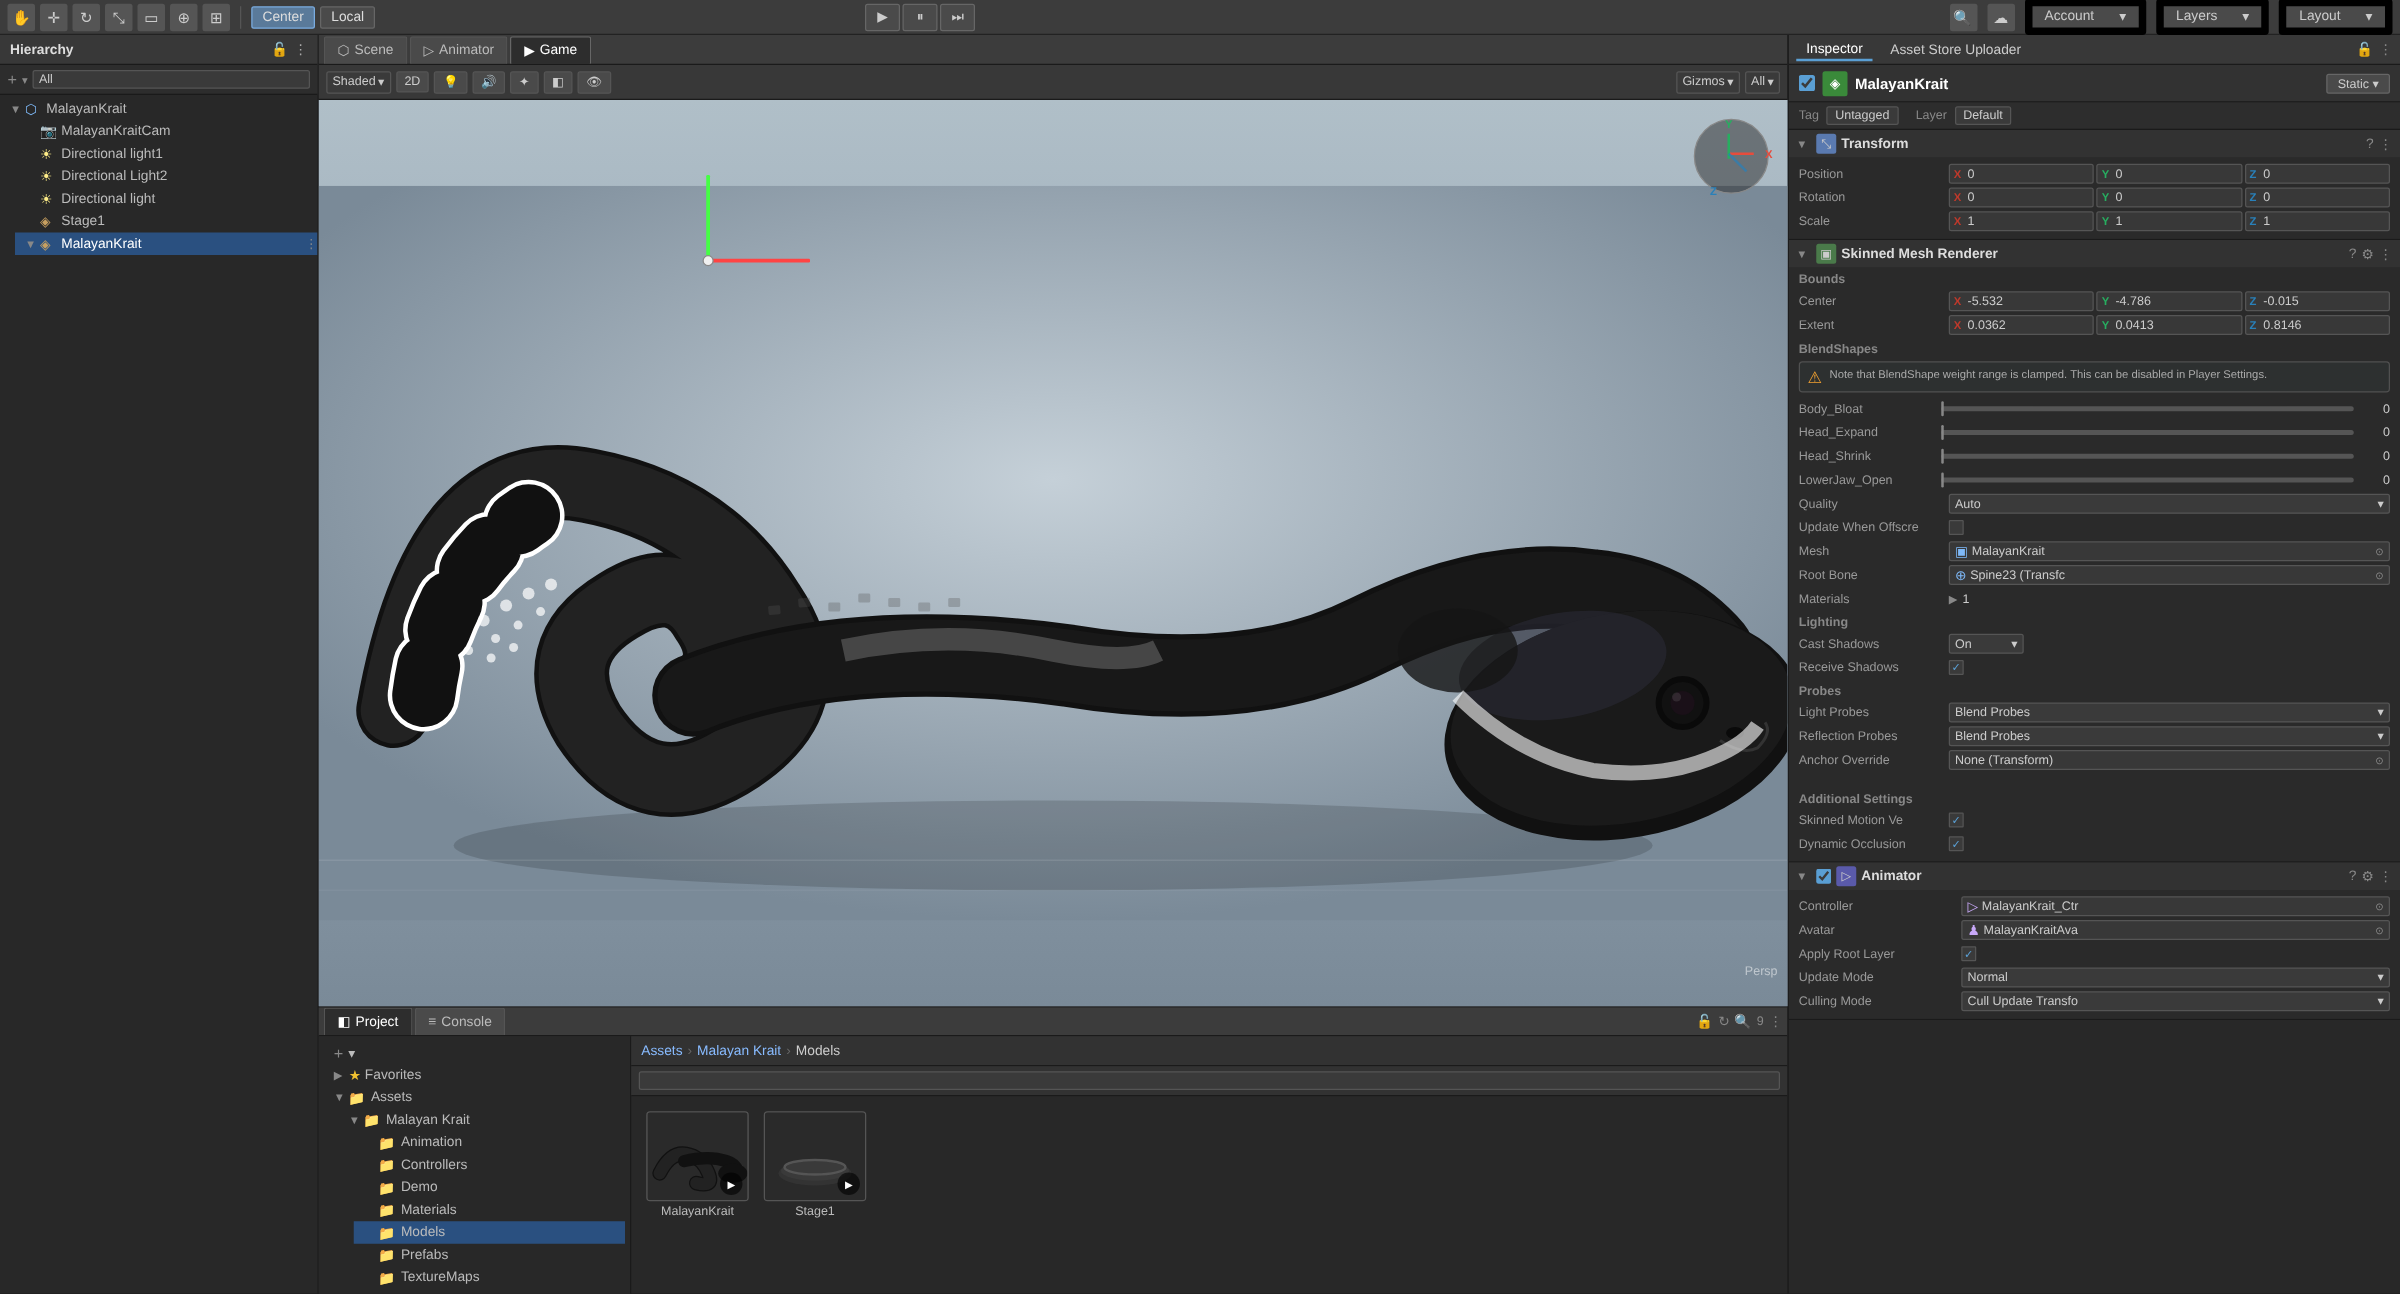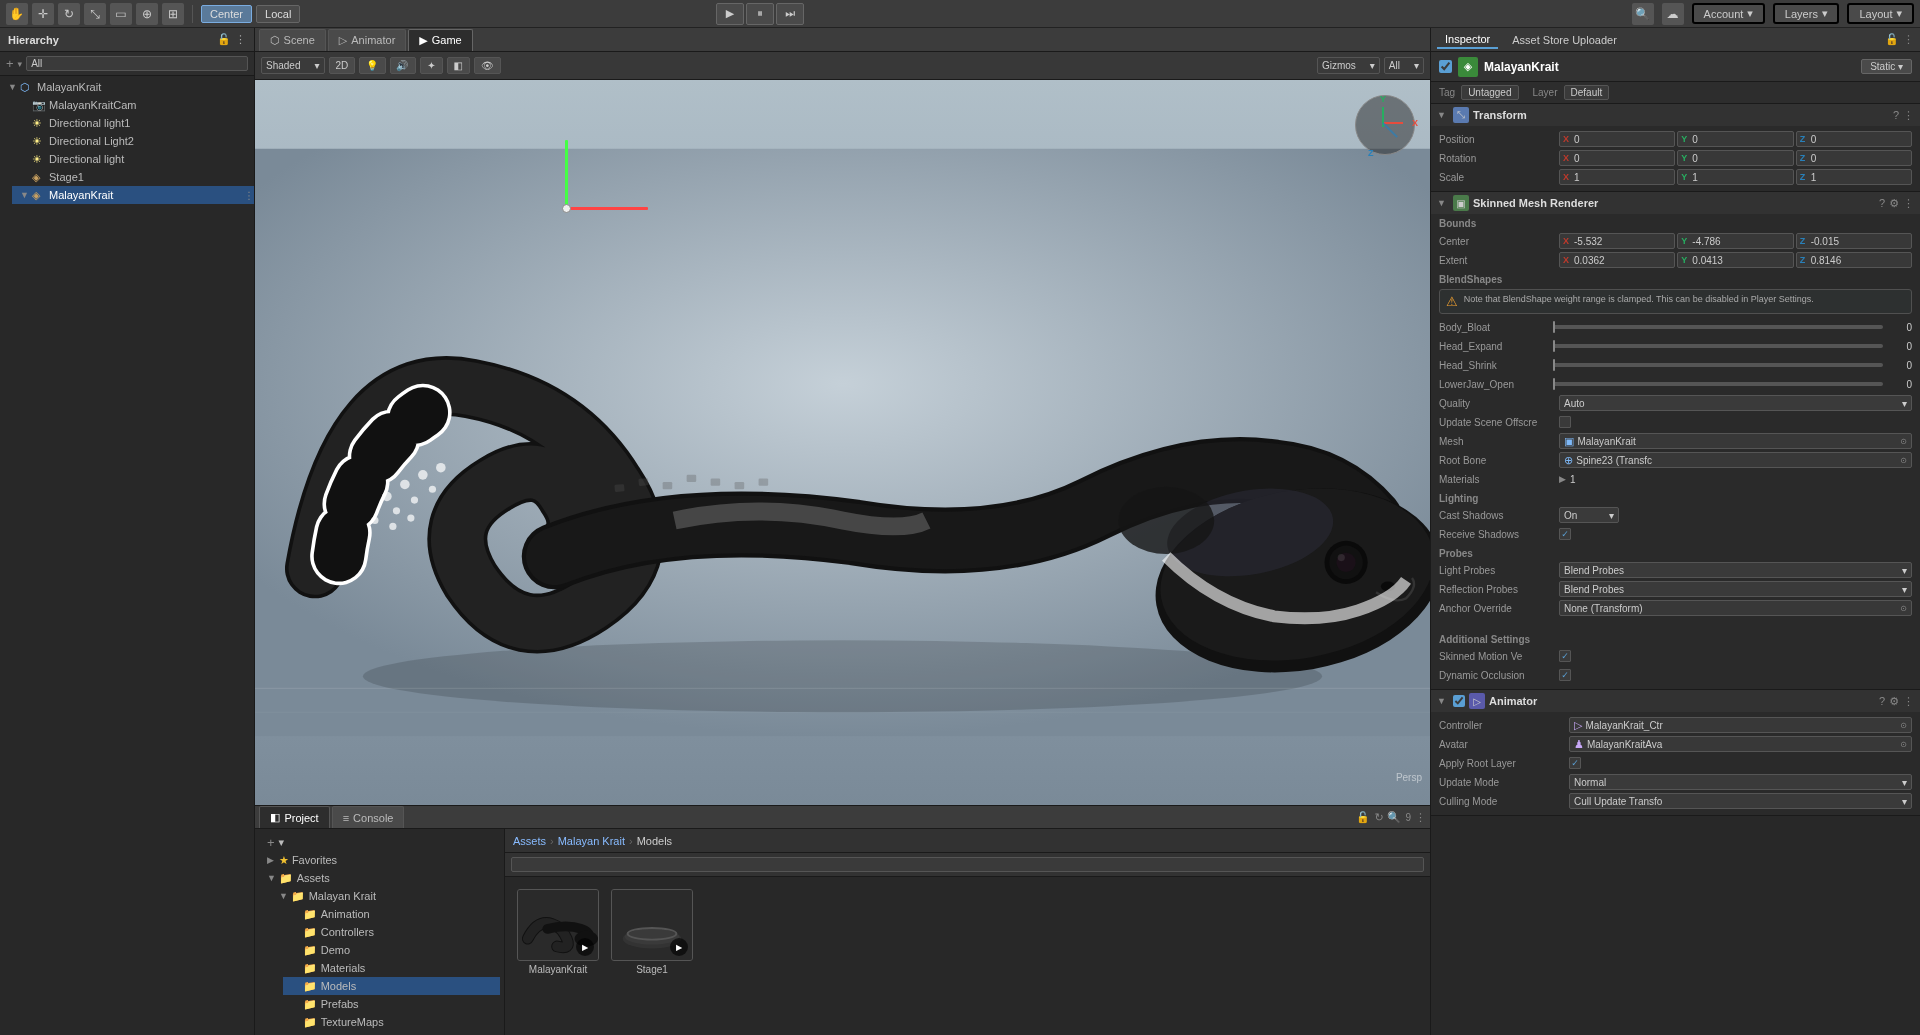--- a/index.html
+++ b/index.html
@@ -27,22 +27,22 @@
       background: #4a4a4a; border: 1px solid #666; border-radius: 2px;
       padding: 2px 8px; color: #ddd; cursor: pointer; font-size: 11px;
     }
     .transform-btn.active { background: #5a7a9a; border-color: #7aace0; }
     .play-controls { display: flex; gap: 2px; margin: 0 auto; }
     .play-btn {
       width: 28px; height: 22px; background: #4a4a4a; border: 1px solid #666;
       border-radius: 2px; color: #ccc; cursor: pointer; display: flex; align-items: center; justify-content: center;
     }
     .top-right-btn {
-      background: #4a4a4a; border: 2px solid #000000; border-radius: 3px;
-      padding: 2px 10px; color: #ccc; cursor: pointer; font-size: 11px; display: flex; align-items: flex-end; gap: 4px;
+      background: #4a4a4a; border: 6px solid #000000; border-radius: 3px;
+      padding: 2px 10px; color: #ccc; cursor: pointer; font-size: 11px; display: flex; align-items: flex-start; gap: 20px;
     }
 
     
     .main-layout { display: flex; height: calc(1035px - 28px); }
 
     
     .hierarchy-panel {
       width: 255px; background: #282828; border-right: 1px solid #1a1a1a;
       display: flex; flex-direction: column;
     }
@@ -88,21 +88,21 @@
       height: 28px; background: #383838; display: flex; align-items: center;
       padding: 0 6px; gap: 4px; border-bottom: 1px solid #1a1a1a;
     }
     .scene-toolbar-btn {
       background: #4a4a4a; border: 1px solid #555; border-radius: 2px;
       padding: 2px 6px; color: #ccc; cursor: pointer; font-size: 10px;
       display: flex; align-items: center; gap: 2px;
     }
     .scene-dropdown {
       background: #3a3a3a; border: 1px solid #555; border-radius: 2px;
-      padding: 2px 4px; color: #ccc; font-size: 10px; display: flex; align-items: flex-start; gap: 14px; cursor: pointer;
+      padding: 2px 4px; color: #ccc; font-size: 10px; display: flex; align-items: flex-start; gap: 2px; cursor: pointer;
     }
 
     
     .viewport {
       flex: 1; background: #8a9aaa; position: relative; overflow: hidden;
     }
     .viewport-canvas {
       width: 100%; height: 100%;
       background: linear-gradient(180deg, #b0bfc8 0%, #9aaab8 40%, #7a8a98 100%);
       position: relative;
@@ -815,21 +815,21 @@
 
           <div class="prop-row">
             <span class="prop-label">Quality</span>
             <div class="prop-dropdown">
               <span>Auto</span>
               <span>▾</span>
             </div>
           </div>
 
           <div class="prop-row">
-            <span class="prop-label">Update Scene Offscre</span>
+            <span class="prop-label">Update When Offscre</span>
             <div class="cb"></div>
           </div>
 
           <div class="prop-row">
             <span class="prop-label">Mesh</span>
             <div class="mesh-ref">
               <span class="mesh-icon">▣</span>
               <span class="mesh-name">MalayanKrait</span>
               <span class="mesh-dot" style="margin-left:auto;">⊙</span>
             </div>

